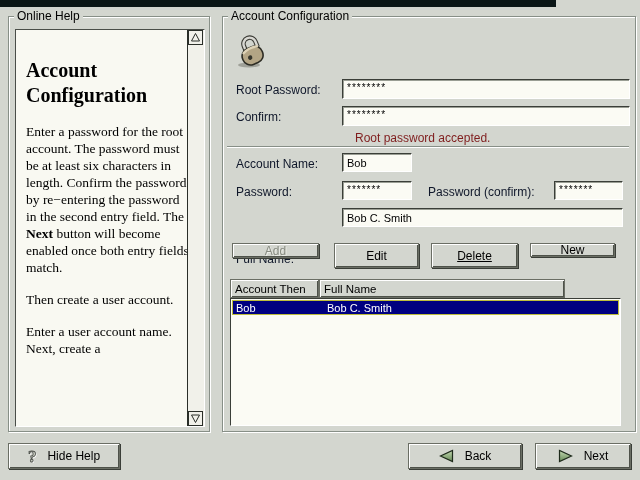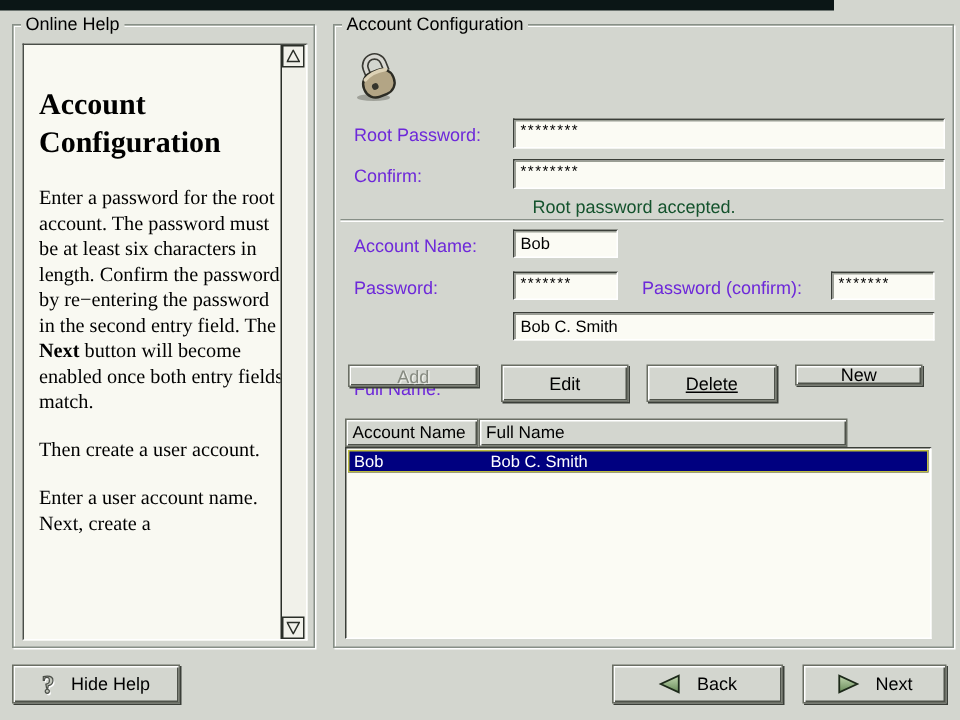--- a/index.html
+++ b/index.html
@@ -52,21 +52,21 @@
 
   
   .entry {
     position:absolute; background:#fbfbf4;
     border:1px solid; border-color:#3a3e38 #ffffff #ffffff #3a3e38;
     box-shadow: inset 1px 1px 0 #9a9e94;
     font-size:11px; color:#000; display:flex; align-items:center;
     padding-left:4px; box-sizing:border-box; overflow:hidden; white-space:nowrap;
   }
   .entry.stars { font-size:10px; letter-spacing:1px; align-items:flex-start; padding-top:2px; }
-  .field-label { position:absolute; font-size:12px; color:#6d28d9; white-space:nowrap; }
+  .field-label { position:absolute; font-size:12px; color:#0f172a; white-space:nowrap; }
 
   
   .btn3d {
     position:absolute; background:#d3d6cf;
     border:1px solid #6a6e64;
     box-shadow: inset 1px 1px 0 #ffffff, inset -1px -1px 0 #4e524a, 1px 1px 0 #3a3e38;
     font-size:12px; color:#000; display:flex; align-items:center; justify-content:center;
     box-sizing:border-box; cursor:default; white-space:nowrap;
   }
   .btn3d.disabled { color:#878b81; text-shadow:1px 1px 0 #eceee8; }
@@ -89,21 +89,21 @@
     background:#000080; border:1px solid #bdbd3c; box-sizing:border-box;
     display:flex; align-items:center; color:#fff; font-size:11px;
   }
   .tbl-row .c1 { width:89px; padding-left:3px; overflow:hidden; }
   .tbl-row .c2 { padding-left:2px; }
 
   .separator {
     position:absolute; height:0;
     border-top:1px solid #878f87; border-bottom:1px solid #ffffff;
   }
-  .status-text { position:absolute; font-size:12px; color:#14532d; white-space:nowrap; }
+  .status-text { position:absolute; font-size:12px; color:#7f1d1d; white-space:nowrap; }
 
   .qmark {
     font-family:"Liberation Serif", serif; font-weight:bold; font-size:17px;
     color:#c2c6bc; -webkit-text-stroke:0.8px #4a4e48; text-shadow:1px 1px 0 #ffffff;
     line-height:1;
   }
 </style>
 </head>
 <body>
 
@@ -173,21 +173,21 @@
     <div class="entry stars" style="left:331px; top:164px; width:69px; height:19px;">*******</div>
 
     <span class="field-label" style="left:13px; top:195px;margin-top:40px;">Full Name:</span>
     <div class="entry" style="left:119px; top:191px; width:281px; height:19px;">Bob C. Smith</div>
 
     <div class="btn3d disabled" style="left:9px;  top:226px; width:87px; height:15px;">Add</div>
     <div class="btn3d" style="left:111px; top:226px; width:85px; height:25px;">Edit</div>
     <div class="btn3d" style="left:208px; top:226px; width:87px; height:25px;text-decoration:underline;">Delete</div>
     <div class="btn3d" style="left:307px; top:226px; width:85px; height:14px;">New</div>
 
-    <div class="tbl-header" style="left:7px; top:262px; width:89px; height:19px;">Account Name</div>
+    <div class="tbl-header" style="left:7px; top:262px; width:89px; height:19px;">Account Then</div>
     <div class="tbl-header" style="left:96px; top:262px; width:246px; height:19px;">Full Name</div>
 
     <div class="tbl-body" style="left:7px; top:281px; width:391px; height:128px;">
       <div class="tbl-row">
         <span class="c1">Bob</span>
         <span class="c2">Bob C. Smith</span>
       </div>
     </div>
   </div>
 

